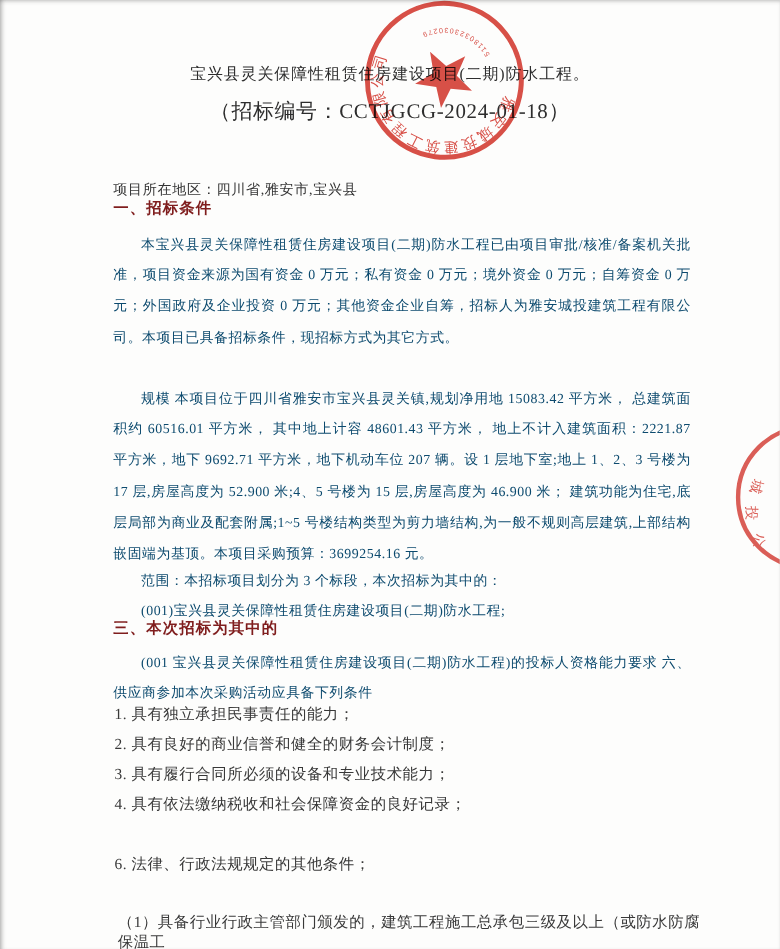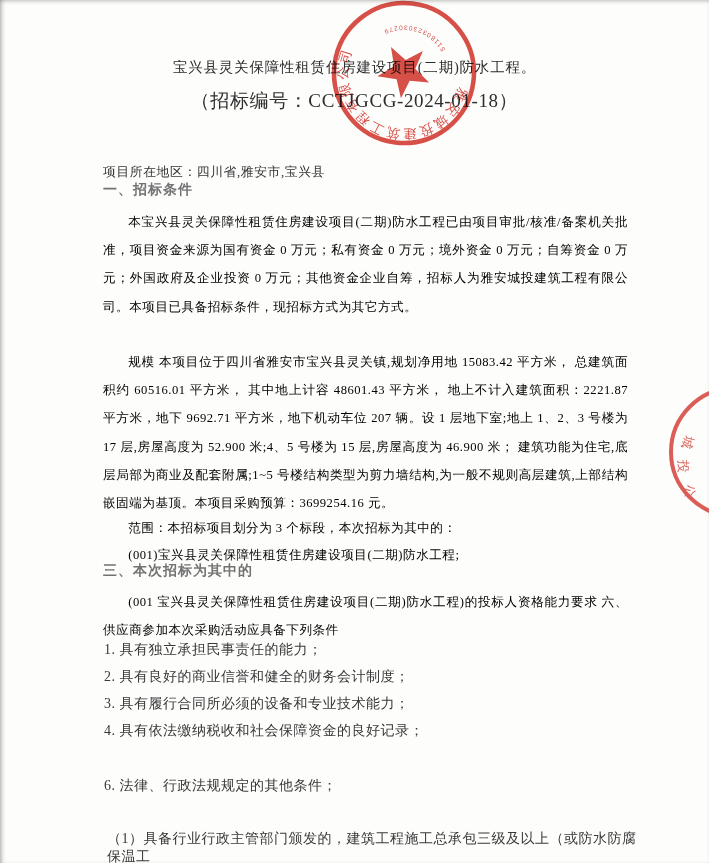--- a/index.html
+++ b/index.html
@@ -20,26 +20,26 @@
   .subtitle{
     position:absolute;top:88px;left:0;width:100%;
     text-align:center;font-size:19px;letter-spacing:.6px;color:#2d2d2d;
   }
   .loc{
     position:absolute;top:154px;left:103px;
     font-size:12.8px;letter-spacing:.6px;margin-top:10px;
   }
   .heading{
     position:absolute;left:103px;
-    font-size:14px;font-weight:bold;color:#737373;letter-spacing:1px;
+    font-size:14px;font-weight:bold;color:#7f1d1d;letter-spacing:1px;
   }
   .para{
     position:absolute;left:103px;width:525px;
     font-size:12.6px;line-height:28.2px;letter-spacing:.5px;
-    text-align:justify;text-indent:2em;color:#000000;
+    text-align:justify;text-indent:2em;color:#0c4a6e;
   }
   .req{
     position:absolute;left:104px;width:535px;
     font-size:14px;letter-spacing:.5px;color:#383838;
   }
   .req-sub{left:91px;margin-left:16px;}
   .stamp-main{
     position:absolute;left:328px;top:-3px;
     transform:rotate(187deg);
     opacity:.88;mix-blend-mode:multiply;

